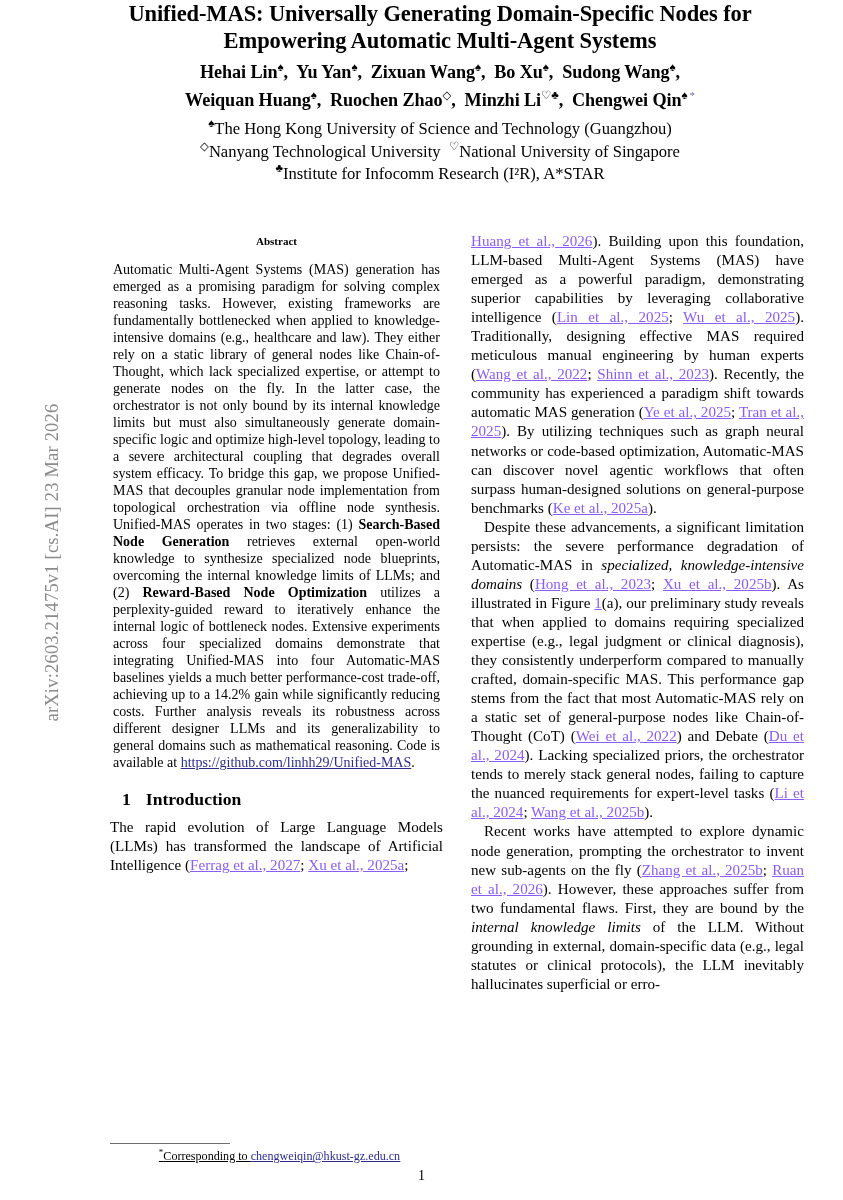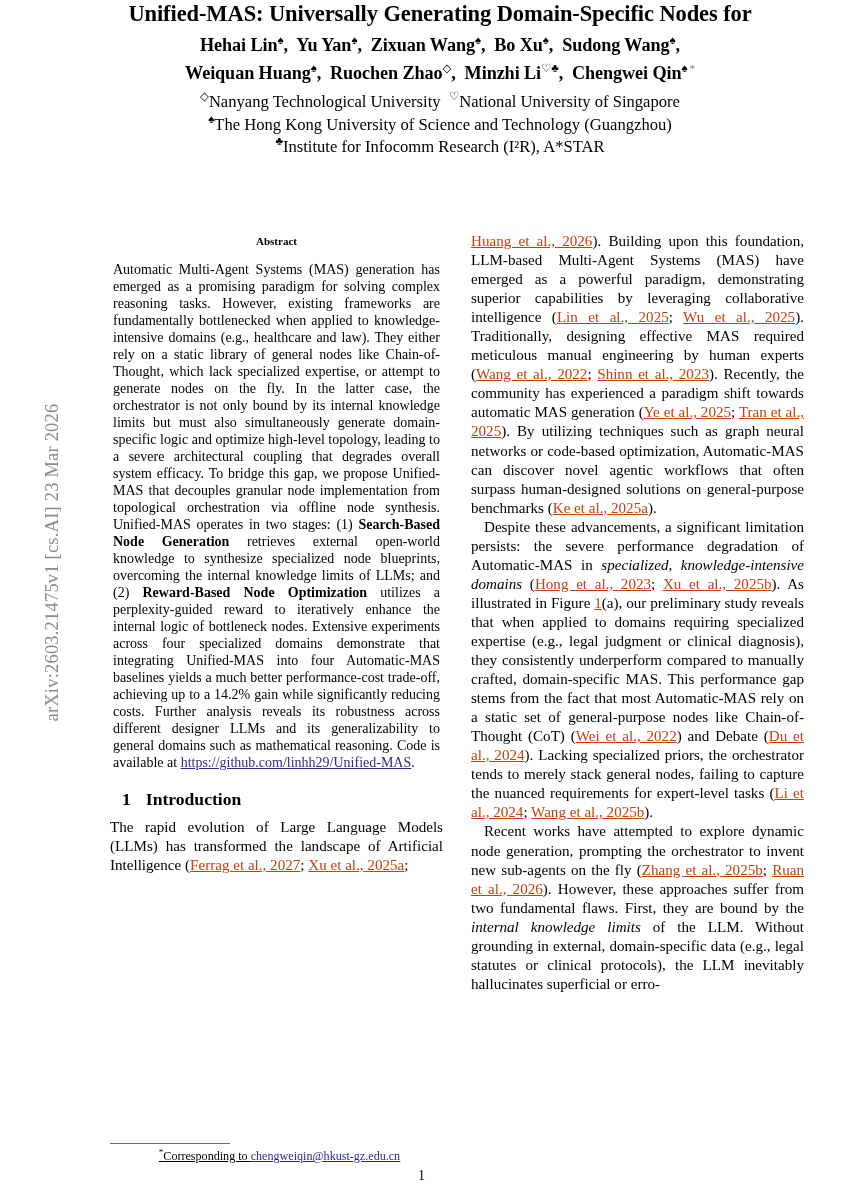--- a/index.html
+++ b/index.html
@@ -125,21 +125,21 @@
   }
   p.para.noindent { text-indent: 0; }
 
   .sec-head {
     font-size: 17.6px;
     font-weight: bold;
     margin: 19px 0 9px 12px;
   }
   .sec-head .num { margin-right: 15px; }
 
-  .cite { color: #c2410c; margin-top: 46px; }
+  .cite { color: #8b5cf6; margin-top: 46px; }
   .link { color: #2b2b8f; }
   b  { font-weight: bold; }
   i  { font-style: italic; }
 
   
   .footnote-zone {
     position: absolute;
     left: 110px;
     top: 1143px;
     width: 333px;
@@ -172,44 +172,45 @@
 </head>
 <body>
 
 <div class="page">
 
   <div class="arxiv-stamp">arXiv:2603.21475v1  [cs.AI]  23 Mar 2026</div>
 
   <div class="title-block">
     <h1 class="paper-title">
       <span>Unified-MAS: Universally Generating Domain-Specific Nodes for</span><br>
+      <span>Empowering Automatic Multi-Agent Systems</span>
     </h1>
 
     <div class="authors">
       <div>
         <span><span>Hehai Lin</span><span class="sym">♠</span></span>,&nbsp;
         <span><span>Yu Yan</span><span class="sym">♠</span></span>,&nbsp;
         <span><span>Zixuan Wang</span><span class="sym">♠</span></span>,&nbsp;
         <span><span>Bo Xu</span><span class="sym">♠</span></span>,&nbsp;
         <span><span>Sudong Wang</span><span class="sym">♠</span></span>,
       </div>
       <div>
         <span><span>Weiquan Huang</span><span class="sym">♠</span></span>,&nbsp;
         <span><span>Ruochen Zhao</span><span class="sym">◇</span></span>,&nbsp;
         <span><span>Minzhi Li</span><span class="sym">♡♣</span></span>,&nbsp;
         <span><span>Chengwei Qin</span><span class="sym">♠</span><span class="star">*</span></span>
       </div>
     </div>
 
     <div class="affils">
       <div>
+        <span class="sym">♠</span><span>The Hong Kong University of Science and Technology (Guangzhou)</span>
+      </div>
+      <div>
         <span class="sym">◇</span><span>Nanyang Technological University</span>&nbsp;&nbsp;<span class="sym">♡</span><span>National University of Singapore</span>
-      </div>
-      <div>
-        <span class="sym">♠</span><span>The Hong Kong University of Science and Technology (Guangzhou)</span>
       </div>
       <div>
         <span class="sym">♣</span><span>Institute for Infocomm Research (I²R), A*STAR</span>
       </div>
     </div>
   </div>
 
   <div class="col col-left">
     <div class="abstract-head">Abstract</div>
 

